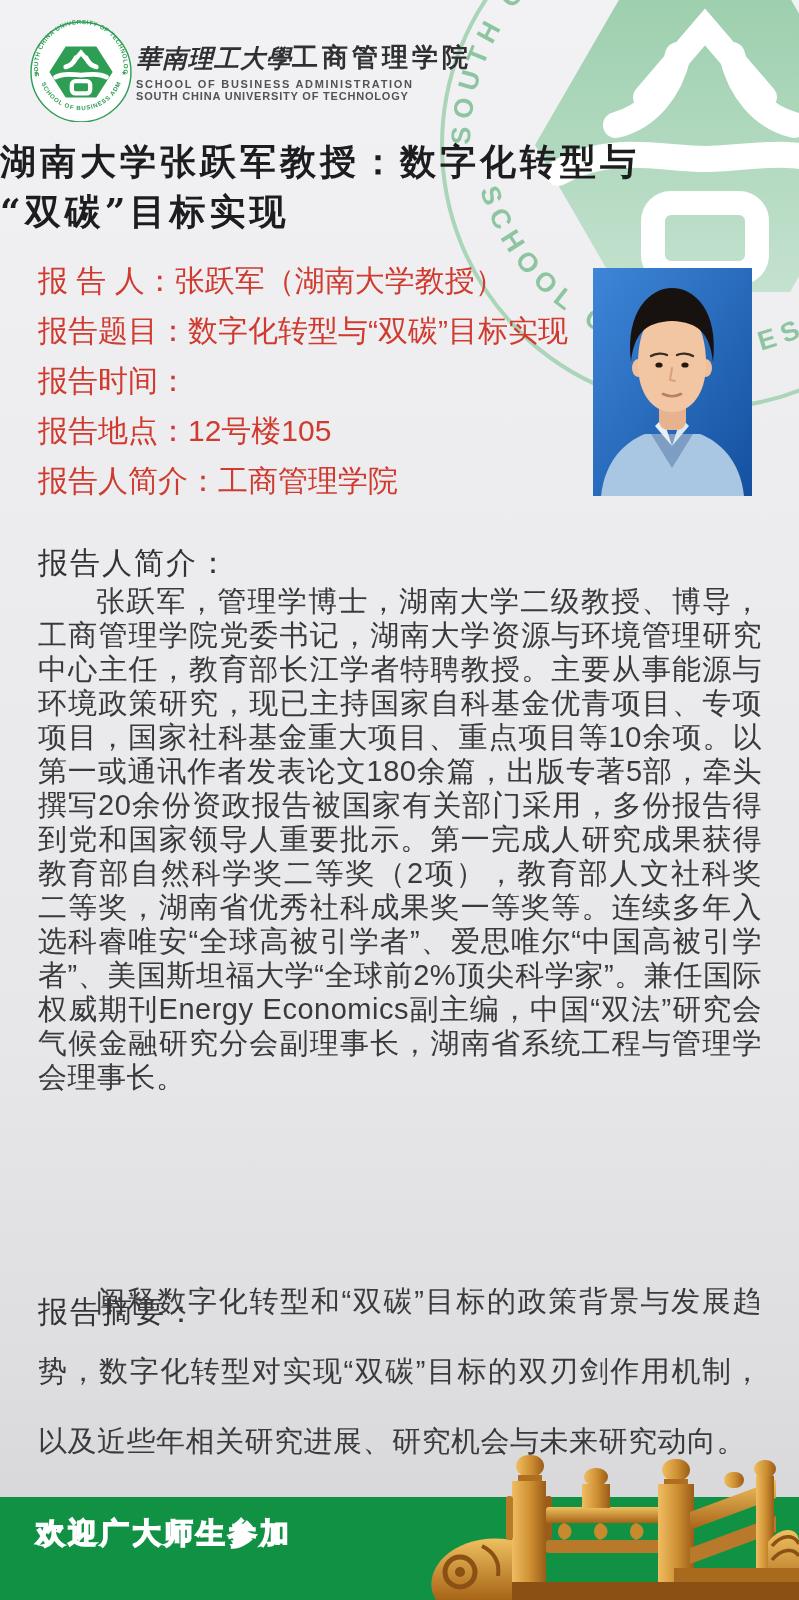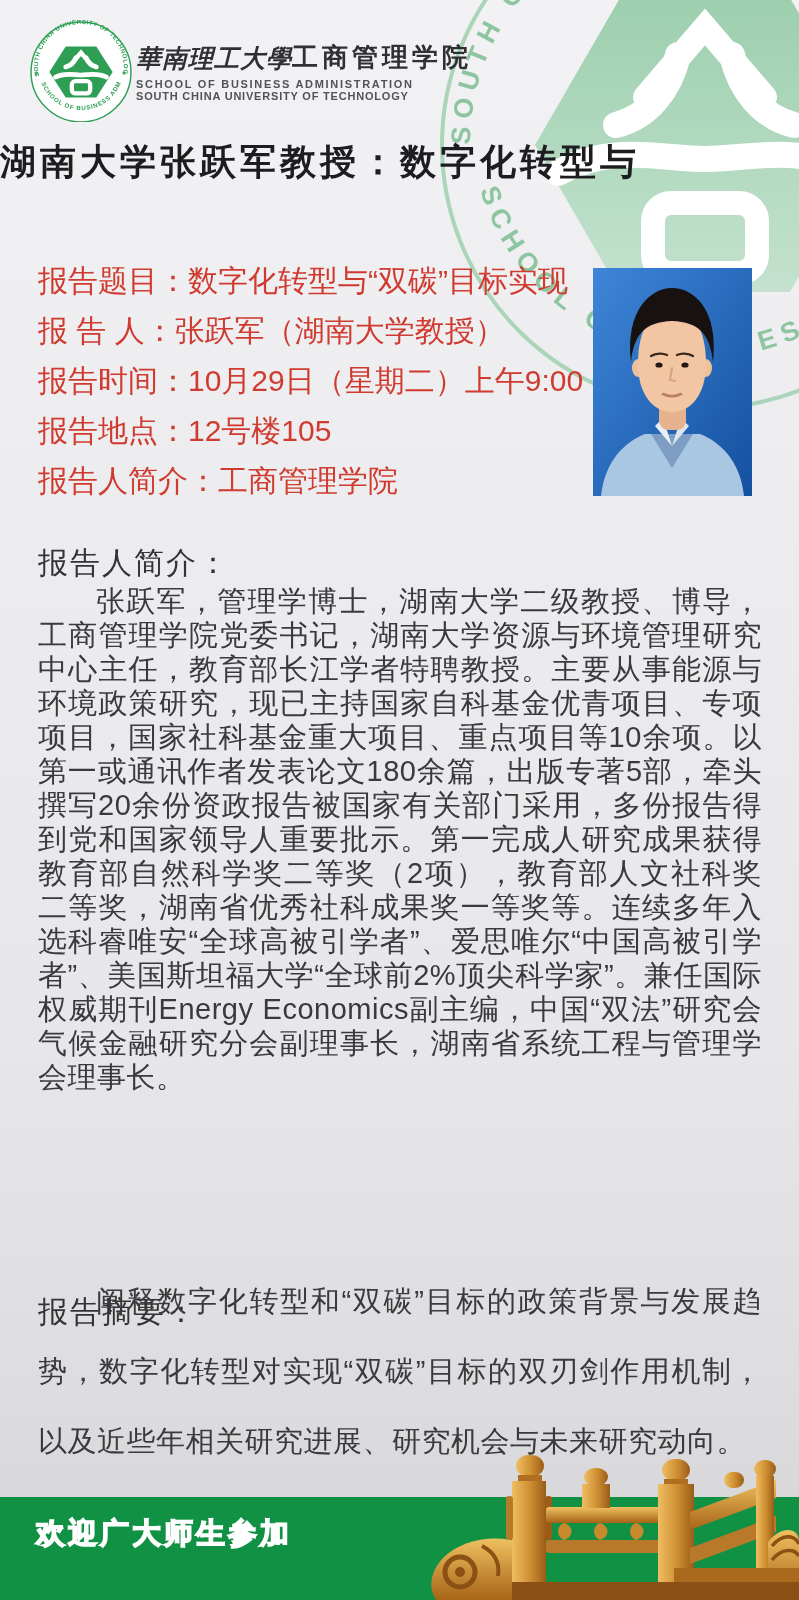--- a/index.html
+++ b/index.html
@@ -99,34 +99,34 @@
   <div class="names">
     <div class="cn-line">
       <span class="cn-script">華南理工大學</span><span class="cn-bold">工商管理学院</span>
     </div>
     <div class="en1">SCHOOL OF BUSINESS ADMINISTRATION</div>
     <div class="en2">SOUTH CHINA UNIVERSITY OF TECHNOLOGY</div>
   </div>
 
   <div class="title">
     <div>湖南大学张跃军教授：数字化转型与</div>
+    <div>“双碳”目标实现</div>
   </div>
 
   <div class="info">
+    <div class="info-row">
+      <span class="info-label">报 告 人：</span>
+      <span class="info-value">张跃军（湖南大学教授）</span>
+    </div>
     <div class="info-row">
       <span class="info-label">报告题目：</span>
       <span class="info-value">数字化转型与“双碳”目标实现</span>
     </div>
     <div class="info-row">
-      <span class="info-label">报 告 人：</span>
-      <span class="info-value">张跃军（湖南大学教授）</span>
-    </div>
-    <div class="info-row">
       <span class="info-label">报告时间：</span>
-      <span class="info-value">10月29日（星期二）上午9:00</span>
     </div>
     <div class="info-row">
       <span class="info-label">报告地点：</span>
       <span class="info-value">12号楼105</span>
     </div>
     <div class="info-row">
       <span class="info-label">报告人简介：</span>
       <span class="info-value">工商管理学院</span>
     </div>
   </div>

